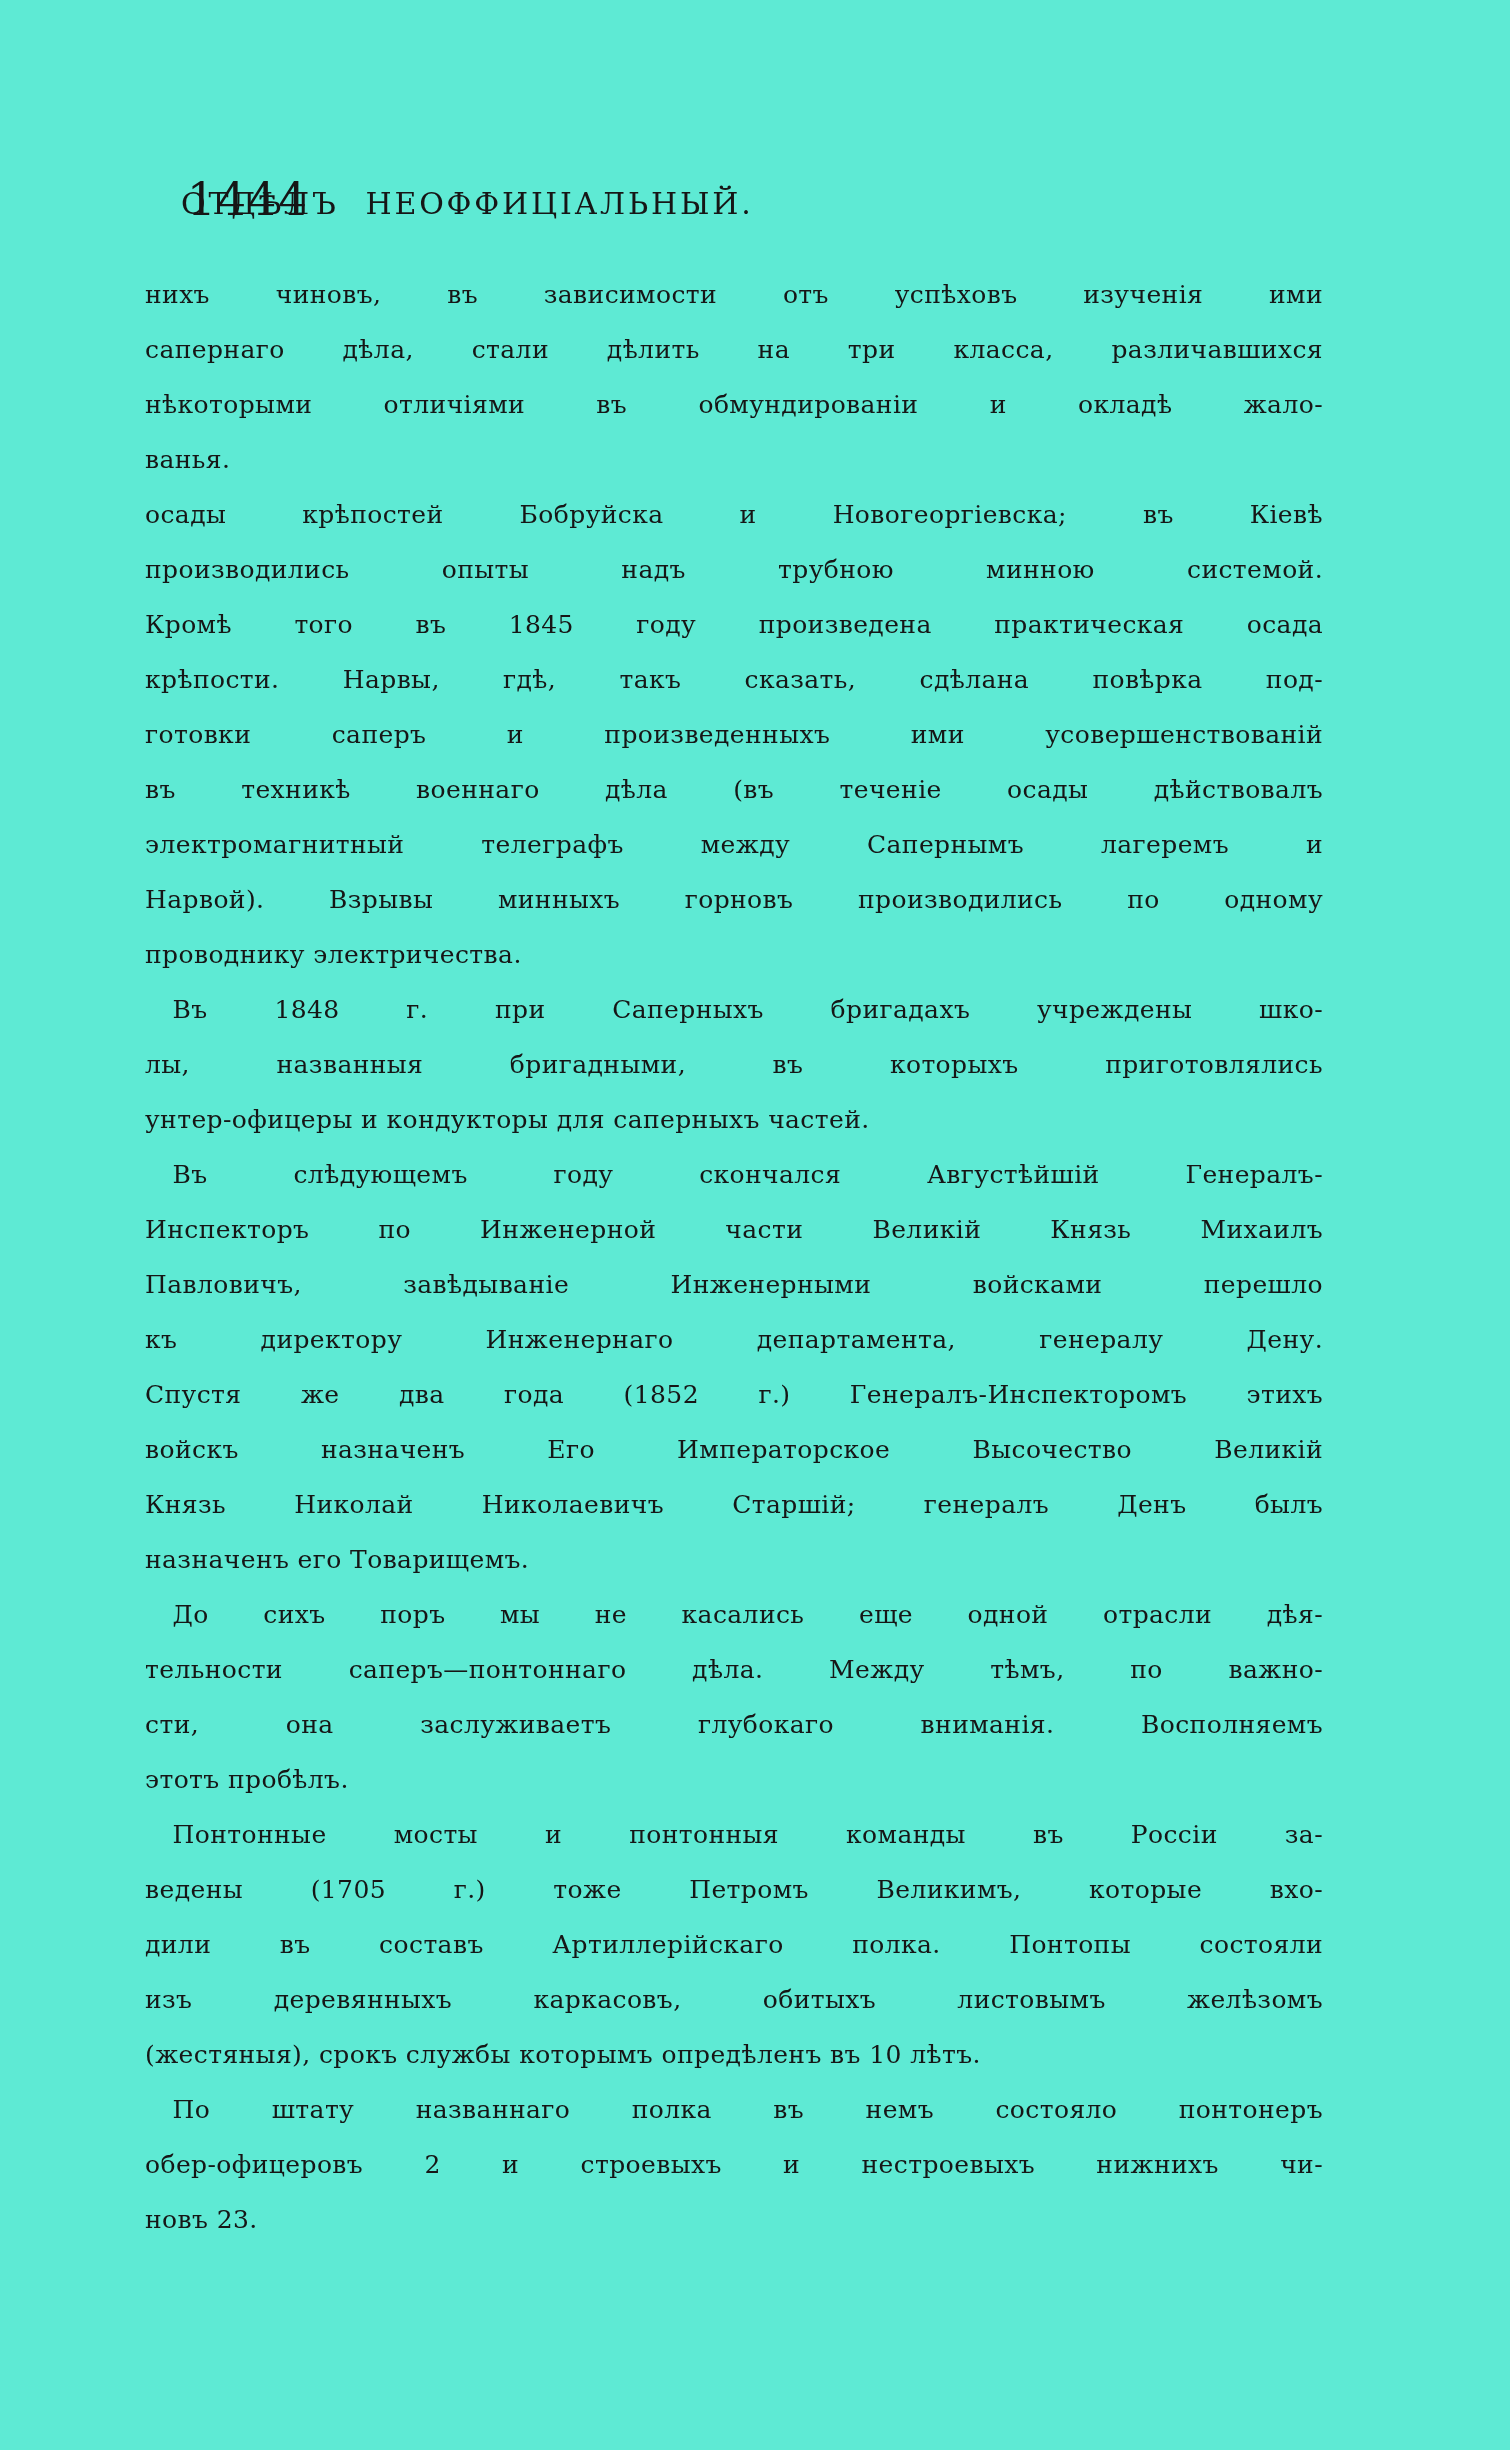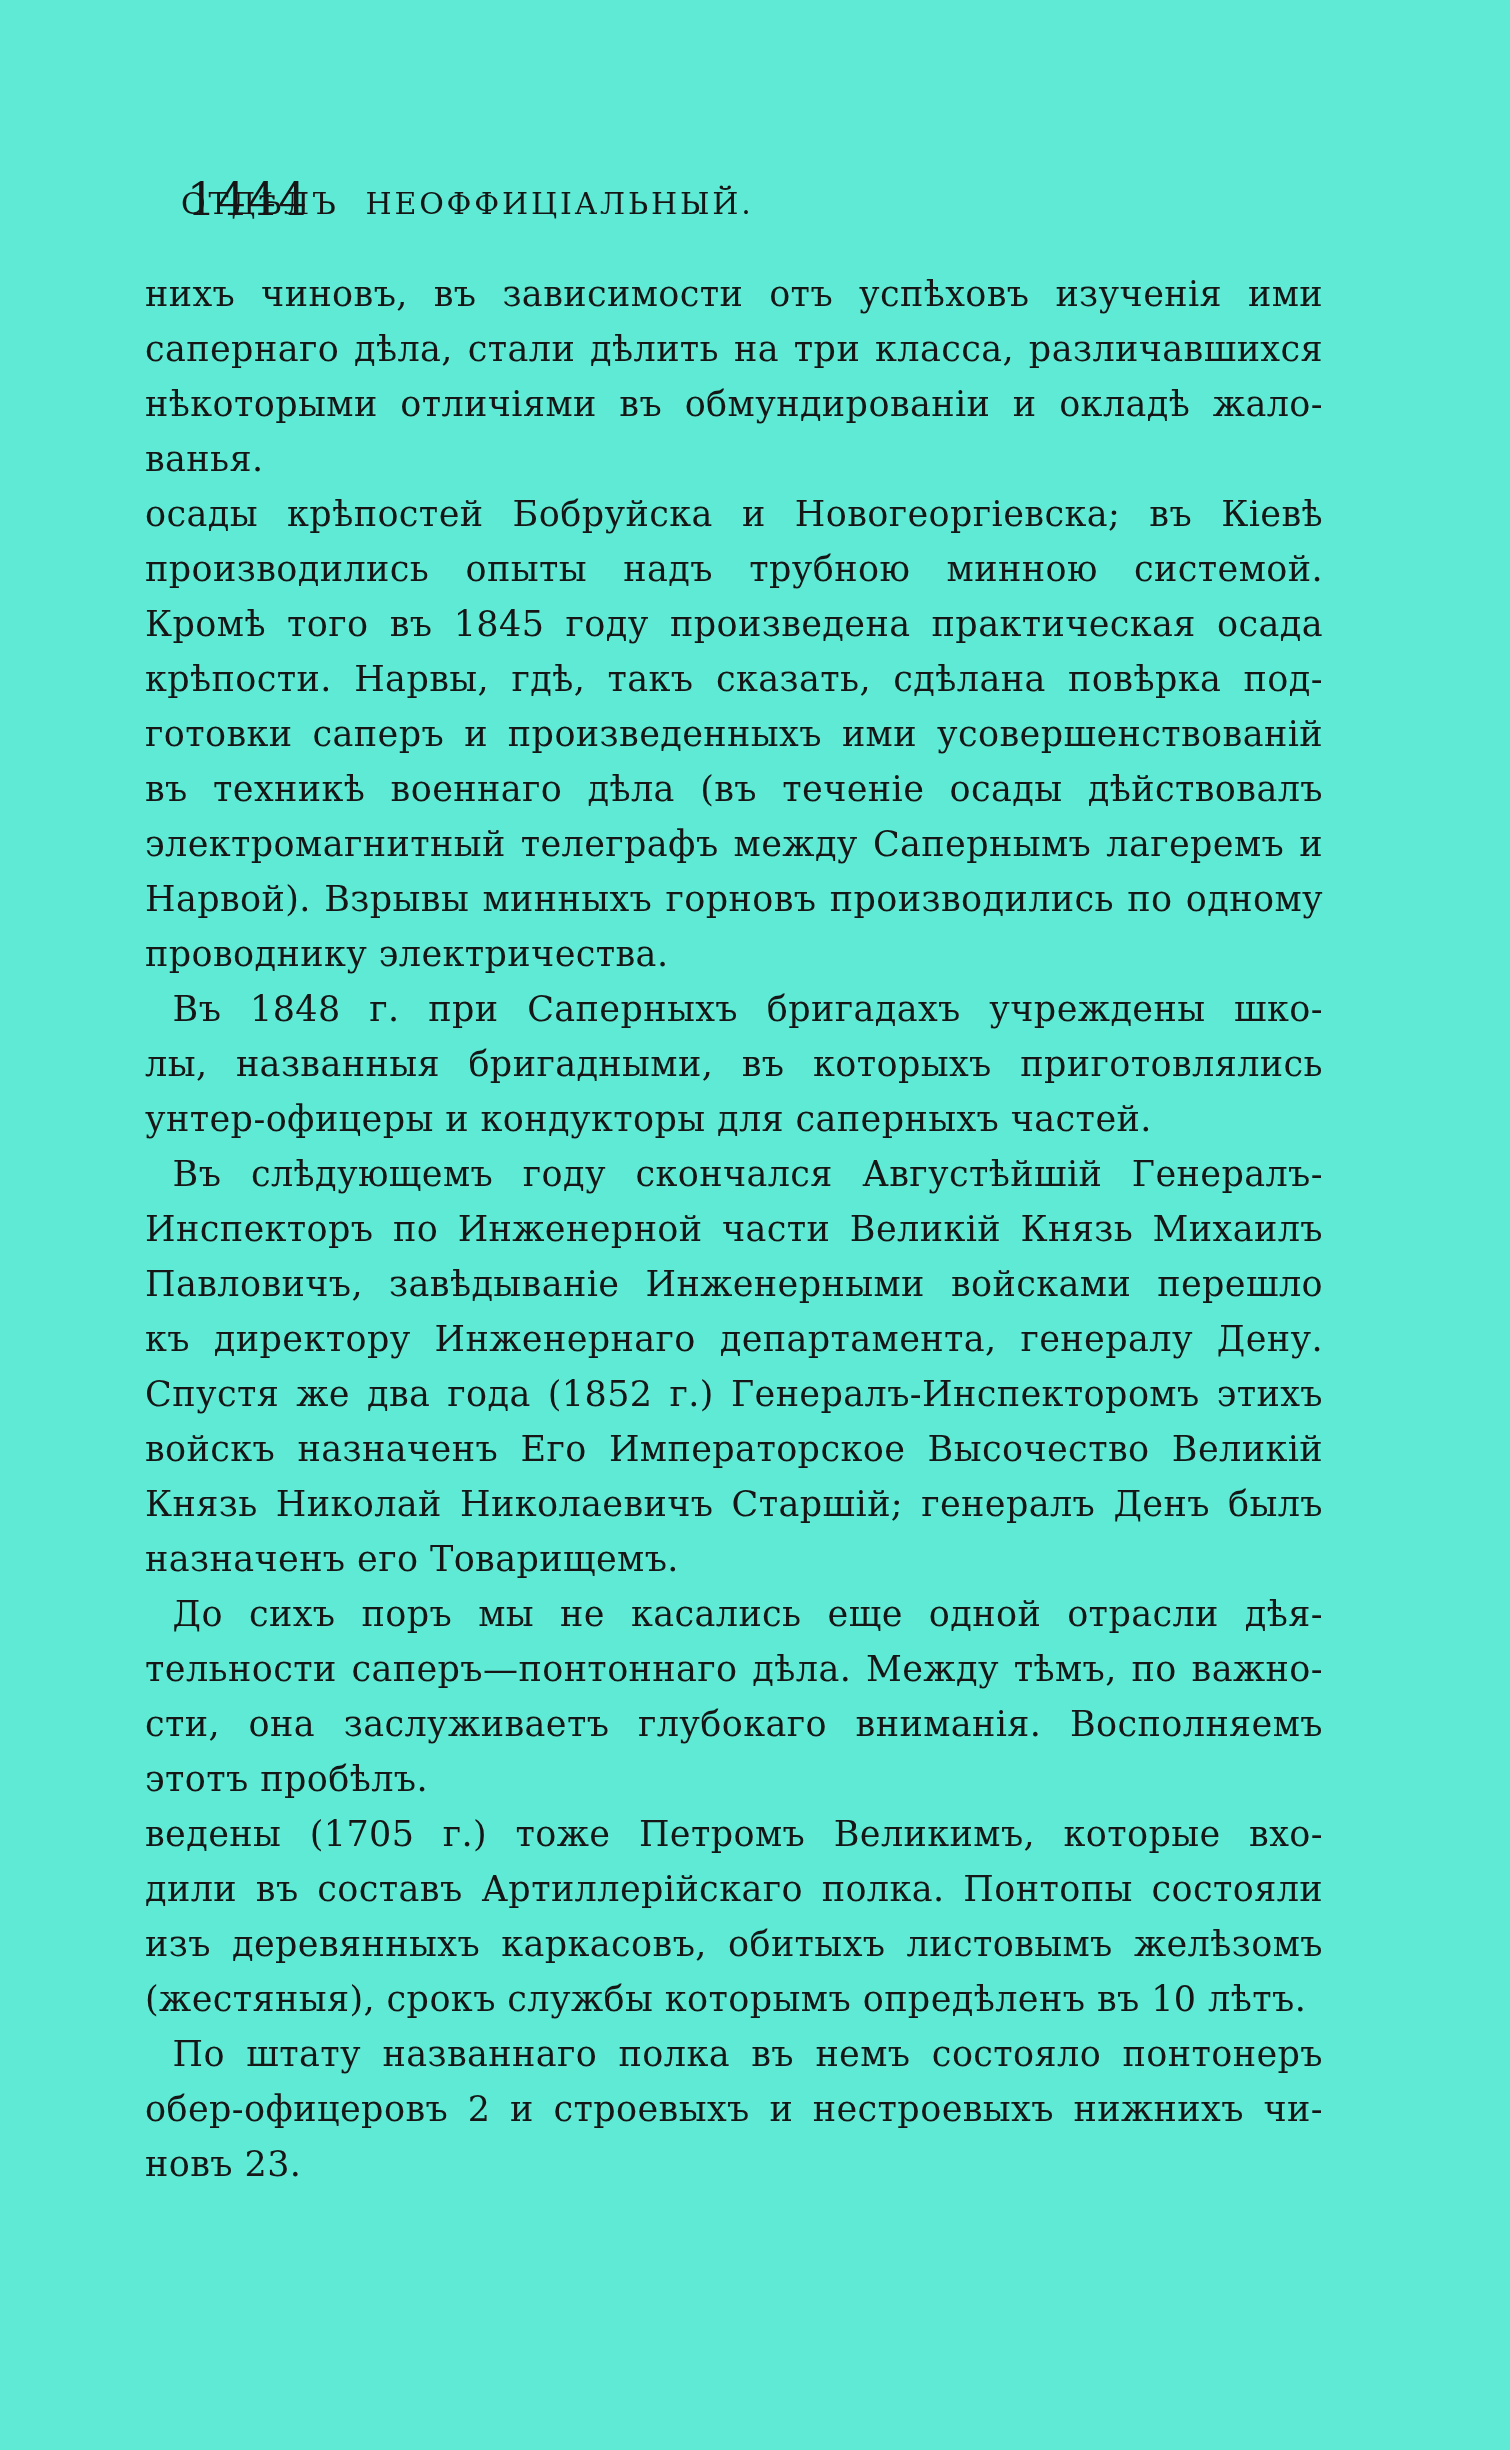--- a/index.html
+++ b/index.html
@@ -40,21 +40,21 @@
   
   .body-block {
     position: absolute;
     left: 145px;
     top: 267px;
     width: 1178px;
   }
   .line {
     height: 55px;
     line-height: 55px;
-    font-size: 35px;
+    font-size: 25px;
     letter-spacing: 0.4px;
     text-align: justify;
     text-align-last: justify;
     white-space: nowrap;
   }
   .line.last {
     text-align-last: left;
   }
   .line.indent {
     text-indent: 27.6px;
@@ -90,20 +90,21 @@
       <div class="line">Павловичъ, завѣдываніе Инженерными войсками перешло</div>
       <div class="line">къ директору Инженернаго департамента, генералу Дену.</div>
       <div class="line">Спустя же два года (1852 г.) Генералъ-Инспекторомъ этихъ</div>
       <div class="line">войскъ назначенъ Его Императорское Высочество Великій</div>
       <div class="line">Князь Николай Николаевичъ Старшій; генералъ Денъ былъ</div>
       <div class="line last">назначенъ его Товарищемъ.</div>
       <div class="line indent">До сихъ поръ мы не касались еще одной отрасли дѣя-</div>
       <div class="line">тельности саперъ—понтоннаго дѣла. Между тѣмъ, по важно-</div>
       <div class="line">сти, она заслуживаетъ глубокаго вниманія. Восполняемъ</div>
       <div class="line last">этотъ пробѣлъ.</div>
+      <div class="line indent">Понтонные мосты и понтонныя команды въ Россіи за-</div>
       <div class="line">ведены (1705 г.) тоже Петромъ Великимъ, которые вхо-</div>
       <div class="line">дили въ составъ Артиллерійскаго полка. Понтопы состояли</div>
       <div class="line">изъ деревянныхъ каркасовъ, обитыхъ листовымъ желѣзомъ</div>
       <div class="line last">(жестяныя), срокъ службы которымъ опредѣленъ въ 10 лѣтъ.</div>
       <div class="line indent">По штату названнаго полка въ немъ состояло понтонеръ</div>
       <div class="line">обер-офицеровъ 2 и строевыхъ и нестроевыхъ нижнихъ чи-</div>
       <div class="line last">новъ 23.</div>
     </div>
 </div>
 

